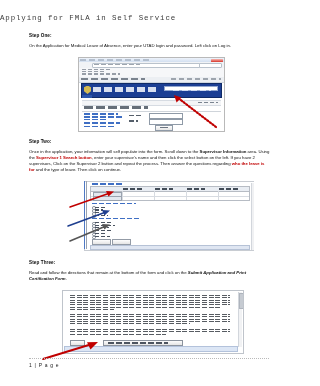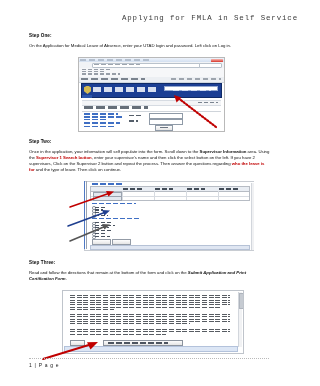--- a/index.html
+++ b/index.html
@@ -22,21 +22,21 @@
     width: 298px;
     height: 386px;
     background: #ffffff;
   }
 
   
   .doc-title {
     position: absolute;
     left: 0; top: 14px;
     width: 298px;
-    text-align: right;
+    text-align: left;
     font-family: "Liberation Mono", "DejaVu Sans Mono", monospace;
     font-size: 7.4px;
     letter-spacing: 0.9px;
     color: #3b3b3b;
     white-space: nowrap;
   }
 
   
   .step-head {
     position: absolute;

